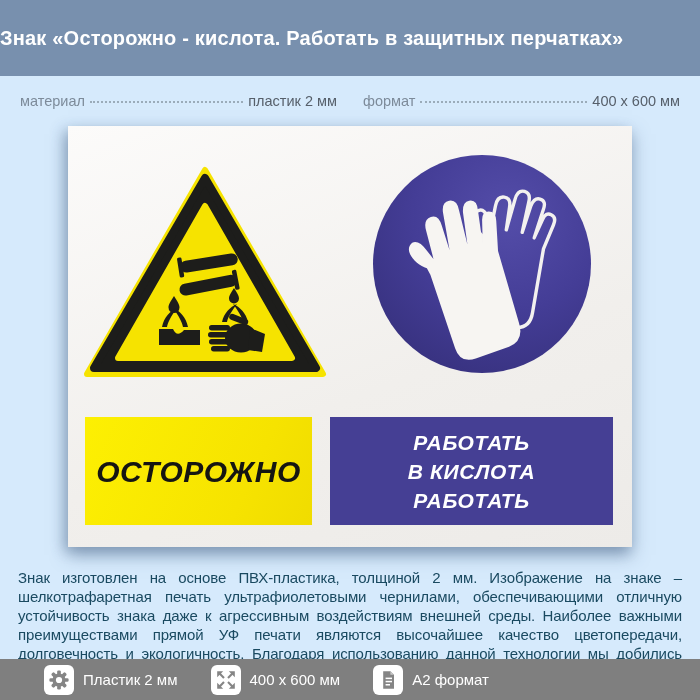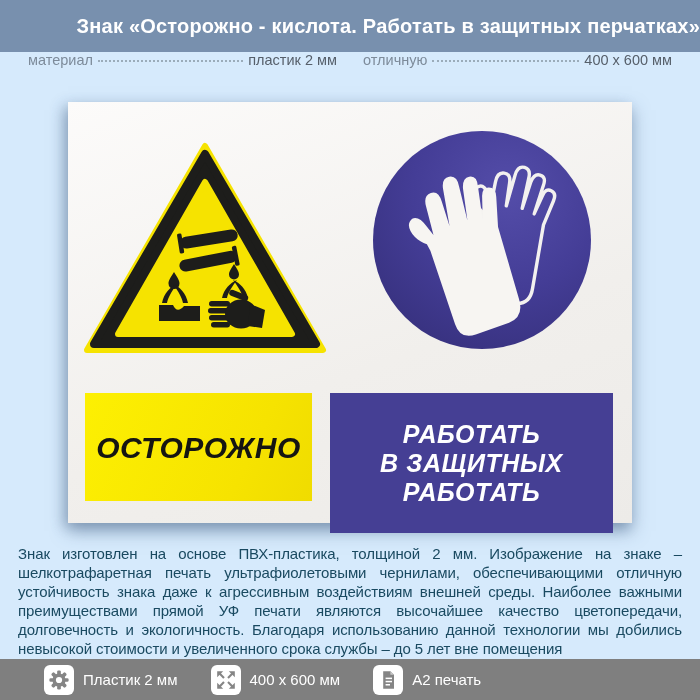--- a/index.html
+++ b/index.html
@@ -4,30 +4,30 @@
 <style>
   * { margin:0; padding:0; box-sizing:border-box; }
   html,body { background:#b9cfe2; }
   .page {
     position:relative; width:700px; height:700px;
     background:#d6eafc; overflow:hidden;
     font-family:"Liberation Sans", sans-serif;
   }
   
   .hdr {
-    height:52px; background:#7890ae; display:flex;
-    align-items:center; justify-content:flex-end;
+    height:76px; background:#7890ae; display:flex;
+    align-items:center; justify-content:flex-start;
   }
   .hdr h1 {
     color:#ffffff; font-size:20px; font-weight:bold; letter-spacing:.2px;
   }
   
   .specs {
-    height:50px; display:flex; 
-    padding:0 28px; gap:26px;
+    height:50px; display:flex; align-items:center;
+    padding:0 20px; gap:26px;
   }
   .spec { flex:1; display:flex; align-items:baseline; }
   .spec-label { color:#7d8b9a; font-size:14.5px; white-space:nowrap; }
   .spec-value { color:#565f6a; font-size:14.5px; white-space:nowrap; }
   .leader {
     flex:1; border-bottom:2px dotted #9bacba;
     margin:0 5px; transform:translateY(-3px); min-width:30px;
   }
   
   .sign {
@@ -38,25 +38,25 @@
   .tri-svg { position:absolute; left:14px; top:40px; }
   .cir-svg { position:absolute; left:302px; top:26px; }
   .cap-warn {
     position:absolute; left:17px; top:291px; width:227px; height:108px;
     background:linear-gradient(115deg,#fdf002 0%,#f6e300 70%,#f0dc00 100%);
     display:flex; flex-direction:column; justify-content:center; align-items:center;
     color:#151512; font-weight:bold; font-style:italic;
     font-size:30px; line-height:37px; letter-spacing:.5px;gap:27px;
   }
   .cap-mand {
-    position:absolute; left:262px; top:291px; width:283px; height:140px;
+    position:absolute; left:262px; top:291px; width:283px; height:108px;
     background:#453f94;
     display:flex; flex-direction:column; justify-content:center; align-items:center;
     color:#ffffff; font-weight:bold; font-style:italic;
-    font-size:25px; line-height:29px; letter-spacing:.6px;
+    font-size:21px; line-height:29px; letter-spacing:.6px;
   }
   
   .desc {
     margin:21px 18px 0 18px;
     color:#1a4a61; font-size:15px; line-height:19px;
     text-align:justify; letter-spacing:-0.1px;
   }
   
   .ftr {
     position:absolute; left:0; right:0; bottom:0; height:41px;
@@ -79,21 +79,21 @@
     <h1>Знак «Осторожно - кислота. Работать в защитных перчатках»</h1>
   </div>
 
   <div class="specs">
     <div class="spec">
       <span class="spec-label">материал</span>
       <span class="leader"></span>
       <span class="spec-value">пластик 2 мм</span>
     </div>
     <div class="spec">
-      <span class="spec-label">отличную</span>
+      <span class="spec-label">формат</span>
       <span class="leader"></span>
       <span class="spec-value">400 x 600 мм</span>
     </div>
   </div>
 
   <div class="sign">
 
     <svg class="tri-svg" width="246" height="214" viewBox="0 0 246 214">
       <path d="M123,4 L241,208 L5,208 Z" fill="#f6e300" stroke="#f6e300" stroke-width="6" stroke-linejoin="round"></path>
       <path d="M123,12 L234,202 L12,202 Z" fill="#1d1d1b" stroke="#1d1d1b" stroke-width="8" stroke-linejoin="round"></path>
@@ -149,21 +149,21 @@
         <path d="M14,64 C6,60 -2,48 3,42 C7,37 13,41 16,48 L21,57 L19,32 Q18,22 25,21 Q32,20 33,30 L36,52 L36,20 Q36,10 43,10 Q50,10 50,20 L52,50 L53,22 Q54,13 60,13 Q67,13 66,23 L65,52 L68,32 Q69,24 75,25 Q81,26 80,34 L77,60 L84,124 Q86,140 72,143 L42,148 Q28,150 26,136 L16,70 Z" fill="#f7f5f2"></path>
       </g>
     </svg>
 
     <div class="cap-warn">
       <div>ОСТОРОЖНО</div>
     </div>
 
     <div class="cap-mand">
       <div>РАБОТАТЬ</div>
-      <div>В ЗАЩИТНЫХ</div>
+      <div>В КИСЛОТА</div>
       <div>РАБОТАТЬ</div>
     </div>
   </div>
 
   <p class="desc">Знак изготовлен на основе ПВХ-пластика, толщиной 2 мм. Изображение на знаке – шелкотрафаретная печать ультрафиолетовыми чернилами, обеспечивающими отличную устойчивость знака даже к агрессивным воздействиям внешней среды. Наиболее важными преимуществами прямой УФ печати являются высочайшее качество цветопередачи, долговечность и экологичность. Благодаря использованию данной технологии мы добились невысокой стоимости и увеличенного срока службы – до 5 лет вне помещения</p>
 
   <div class="ftr">
 
     <div class="fitem">
       <span class="fico">
@@ -204,17 +204,17 @@
     <div class="fitem">
       <span class="fico">
         <svg width="24" height="24" viewBox="0 0 30 30">
           <path d="M9,4 h9 l4.5,4.5 V26 H9 Z" fill="#858585"></path>
           <path d="M18,4 v4.5 h4.5 Z" fill="#c9c9c9"></path>
           <rect x="12" y="12" width="8" height="1.9" fill="#ffffff"></rect>
           <rect x="12" y="16" width="8" height="1.9" fill="#ffffff"></rect>
           <rect x="12" y="20" width="5.5" height="1.9" fill="#ffffff"></rect>
         </svg>
       </span>
-      <span class="flabel">А2 печать</span>
+      <span class="flabel">А2 формат</span>
     </div>
 
   </div>
 </div>
 
 </body></html>

